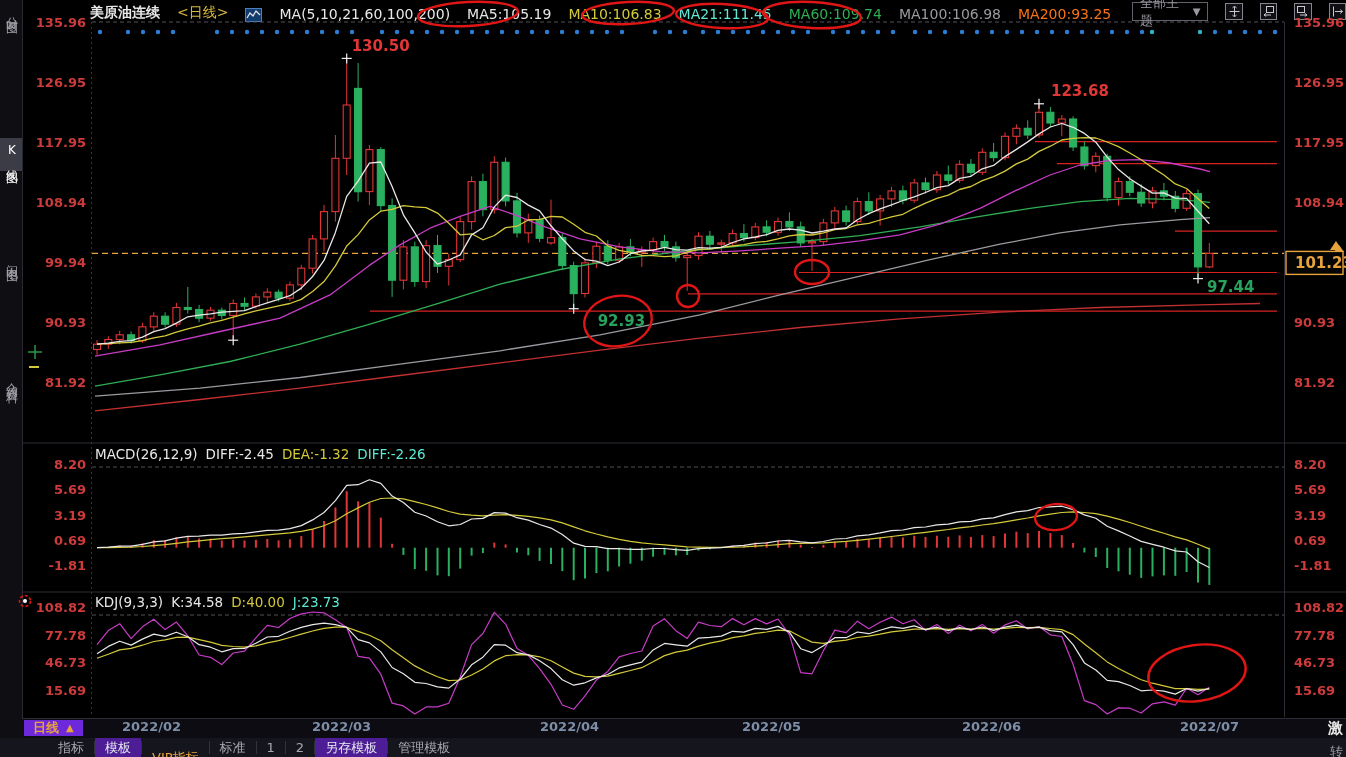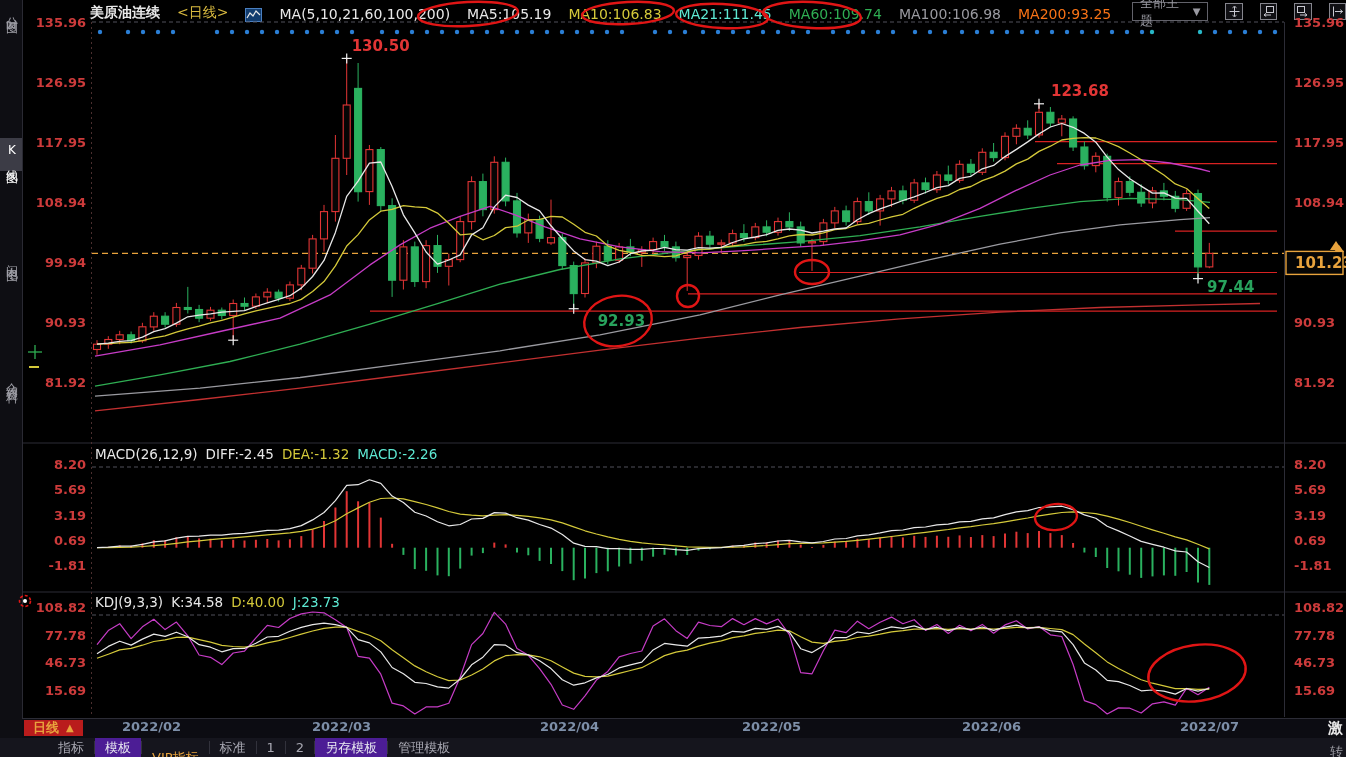--- a/index.html
+++ b/index.html
@@ -28,21 +28,21 @@
              font-size:12px;color:#a0a0a8;letter-spacing:3px;text-align:center;padding:5px 0;
              line-height:20px;cursor:pointer;}
   .side-item.sel{background:#3c3c46;color:#ffffff;}
 
   
   .ind-row{position:absolute;left:95px;display:flex;gap:8px;font-size:13.5px;z-index:1;white-space:nowrap;}
 
   
   .date-strip{position:absolute;left:22px;top:718px;width:1324px;height:19px;background:#0c0c12;
               border-top:1px solid #2c2c36;border-bottom:1px solid #2c2c36;z-index:1;}
-  .period-btn{position:absolute;left:24px;top:720px;height:16px;line-height:16px;background:#b91c1c;
+  .period-btn{position:absolute;left:24px;top:720px;height:16px;line-height:16px;background:#6d28d9;
               color:#e8a33d;font-size:13px;font-weight:bold;padding:0 9px;display:flex;gap:7px;
               align-items:flex-end;z-index:3;cursor:pointer;}
   .period-btn .arr-up{font-size:10px;}
   .toolbar{position:absolute;left:0;top:738px;width:1346px;height:19px;background:#15151d;
            display:flex;align-items:center;font-size:13px;color:#a8a8b2;z-index:1;padding-left:40px;}
   .tab{padding:1px 10px;cursor:pointer;white-space:nowrap;}
   .tab.sel{background:#4c1d95;color:#e8e8f0;}
   .tab.vip{color:#e8a33d;margin-top:20px;}
   .tbsep{width:1px;height:13px;background:#32323c;}
 
@@ -106,21 +106,21 @@
   <div class="side-item" style="top:2px">分时图</div>
   <div class="side-item sel" style="top:138px">K线图</div>
   <div class="side-item" style="top:250px">闪电图</div>
   <div class="side-item" style="top:368px">合约资料</div>
 </div>
 
 <div class="ind-row" style="top:446px">
   <span class="t-white">MACD(26,12,9)</span>
   <span class="t-white">DIFF:-2.45</span>
   <span class="t-yellow">DEA:-1.32</span>
-  <span class="t-magenta">MACD:-2.26</span>
+  <span class="t-magenta">DIFF:-2.26</span>
 </div>
 <div class="ind-row" style="top:594px">
   <span class="t-white">KDJ(9,3,3)</span>
   <span class="t-white">K:34.58</span>
   <span class="t-yellow">D:40.00</span>
   <span class="t-magenta">J:23.73</span>
 </div>
 
 <div class="date-strip"></div>
 <div class="period-btn">

